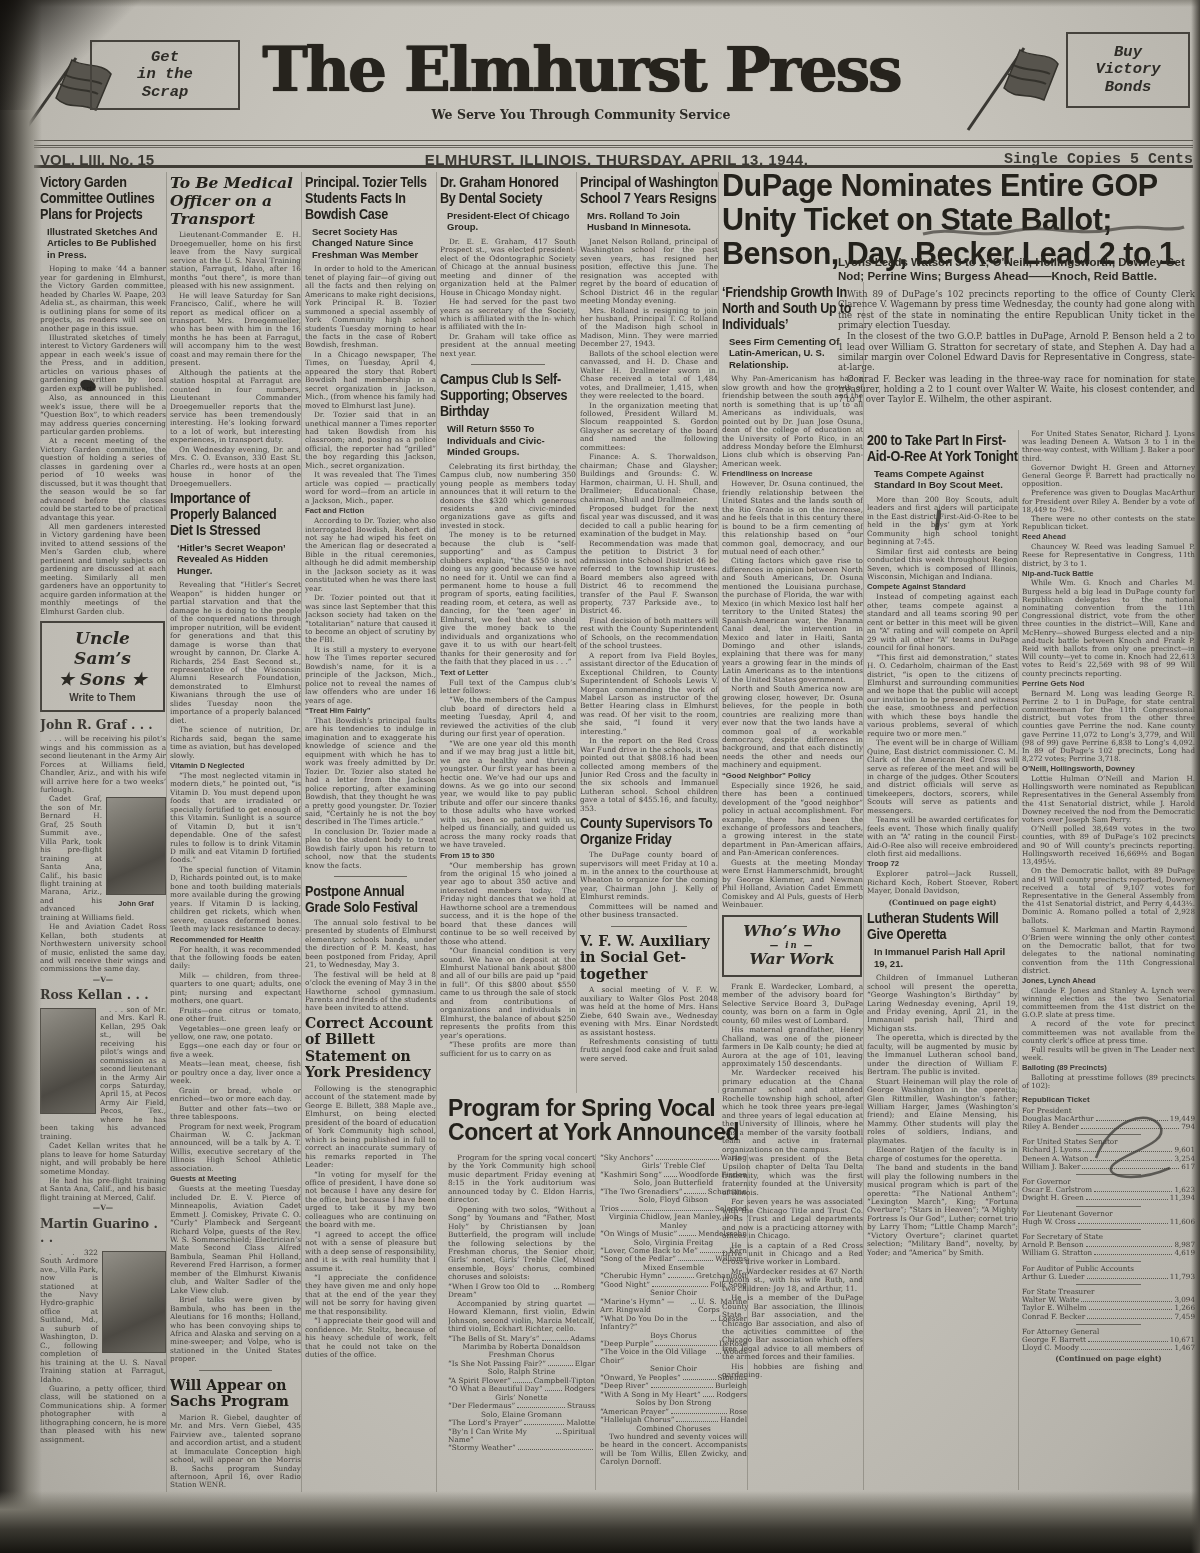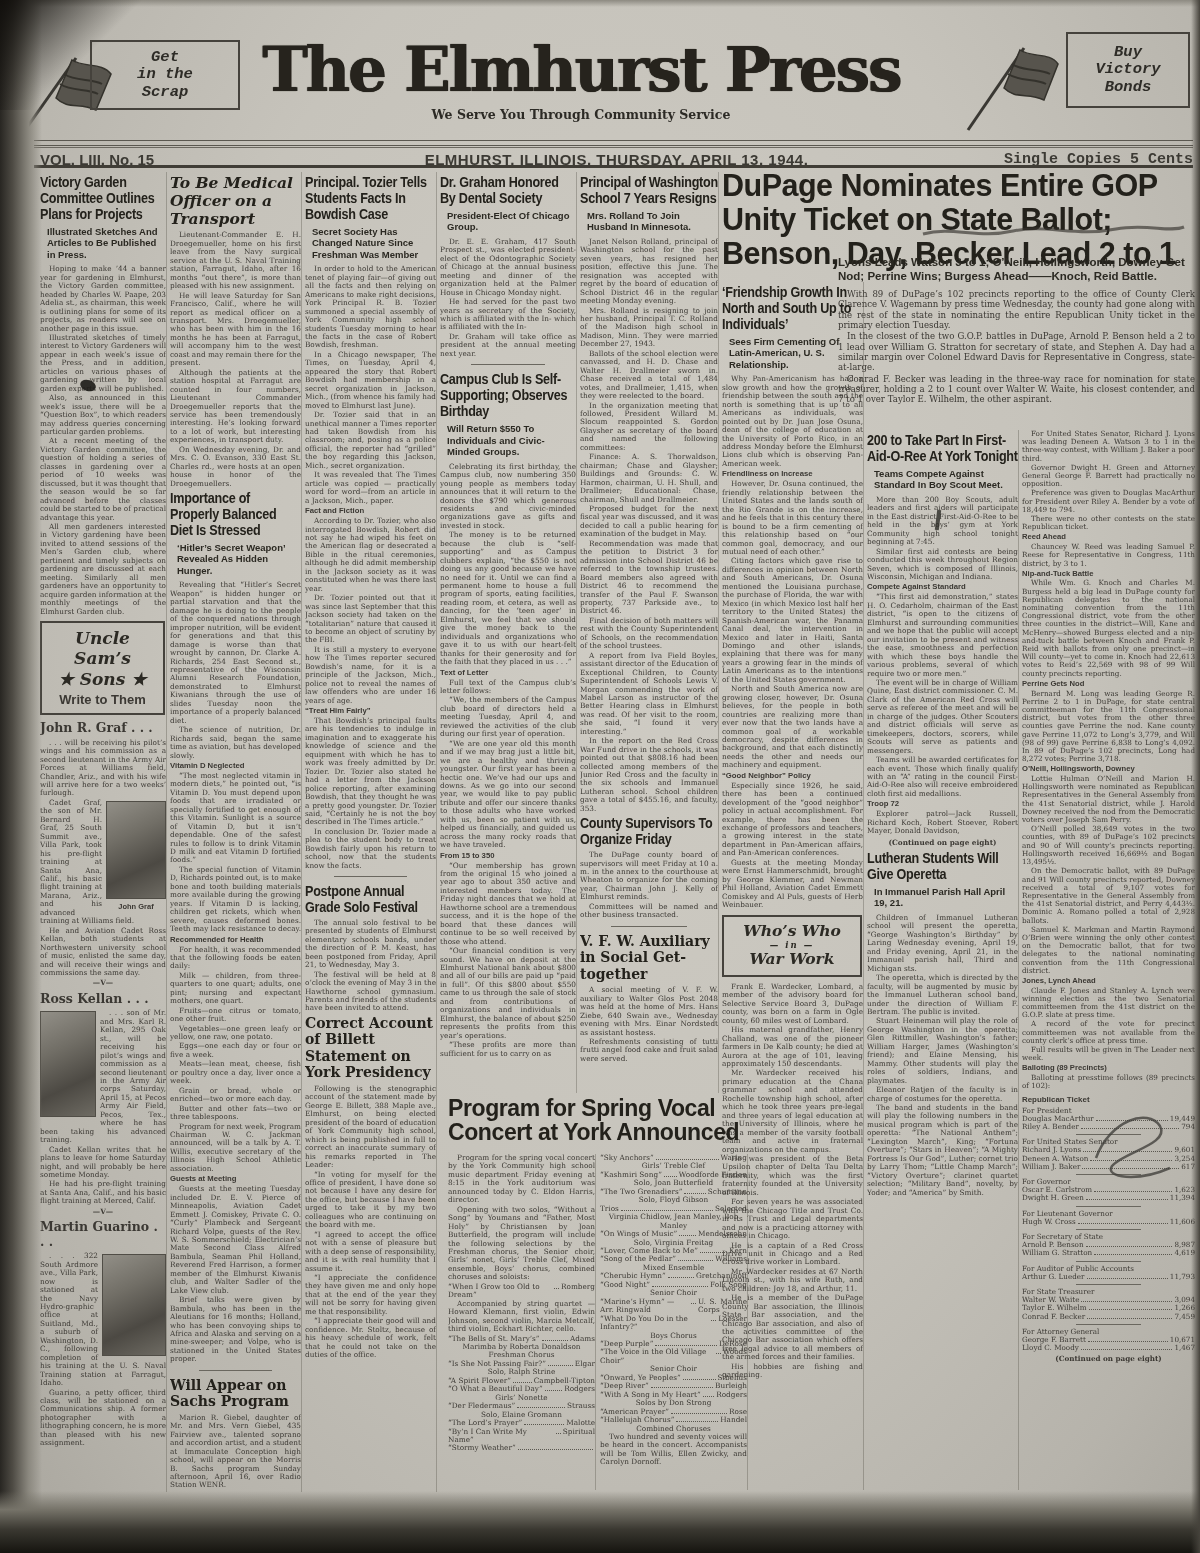--- a/index.html
+++ b/index.html
@@ -63,21 +63,21 @@
   .sub { font-family:"Liberation Sans",sans-serif; font-weight:bold; font-size:1.06em; margin:2px 0 1px; text-align:left; }
   .name-head { font-weight:bold; font-size:12.5px; margin:4px 0 3px; text-align:left; }
   .cont { text-align:center; font-weight:bold; margin:3px 0; }
   .rule-sep { width:55%; margin:6px auto; border-top:1px solid #6a675f; height:0; }
   .v-sep { text-align:center; font-weight:bold; margin:2px 0; }
   .tbox { border:2px solid #45423c; padding:5px 3px 6px; margin:5px 1px 6px 0; text-align:center; }
   .tbox-line { font-weight:bold; font-style:italic; line-height:1.2; color:#2c2a24; }
   .us-big { font-size:17px; }
   .who-big { font-size:15.5px; }
   .who-small { font-size:8.5px; letter-spacing:2px; }
-  .tbox-note { font-family:"Liberation Sans",sans-serif; font-weight:bold; font-size:13px; margin-top:3px; }
+  .tbox-note { font-family:"Liberation Sans",sans-serif; font-weight:bold; font-size:10px; margin-top:3px; }
   .photo-wrap { text-align:center; margin:3px auto; }
   .photo-wrap.fl { float:left; margin:2px 4px 1px 0; }
   .photo-wrap.fr { float:right; margin:2px 0 1px 4px; }
   .photo-img { display:inline-block; border:1px solid #504d46;
     background:linear-gradient(155deg,#928f87 0%, #716e66 35%, #4c4943 68%, #6e6b63 100%); }
   .photo-cap { font-family:"Liberation Sans",sans-serif; font-weight:bold; font-size:7.5px; margin-top:2px; }
   .pl { display:flex; align-items:baseline; }
   .pl .l { text-align:left; }
   .pl .leader { flex:1; border-bottom:1px dotted #5a574f; margin:0 2px 2px; min-width:5px; }
   .plc { text-align:center; }
@@ -229,21 +229,21 @@
     </div>
   <div class="col" style="left:440px; top:172px; width:137px; height:921px;">
       <div class="hl hl-sans">Dr. Graham Honored By Dental Society</div>
       <div class="deck ">President-Elect Of Chicago Group.</div>
       <p class="para ">Dr. E. E. Graham, 417 South Prospect st., was elected president-elect of the Odontographic Society of Chicago at the annual business meeting and dinner of the organization held at the Palmer House in Chicago Monday night.</p>
       <p class="para ">He had served for the past two years as secretary of the Society, which is affiliated with the In- which is affiliated with the In-</p>
       <p class="para ">Dr. Graham will take office as president at the annual meeting next year.</p>
       <div class="rule-sep"></div>
       <div class="hl hl-sans">Campus Club Is Self-Supporting; Observes Birthday</div>
       <div class="deck ">Will Return $550 To Individuals and Civic-Minded Groups.</div>
-      <p class="para ">Celebrating its first birthday, the Campus club, now numbering 350 young people as members today announces that it will return to the donors the $790 which generous residents and civic-minded organizations gave as gifts and invested in stock.</p>
+      <p class="para ">Celebrating its first birthday, the Campus club, now numbering 350 young people as members today announces that it will return to the donors the $320 which generous residents and civic-minded organizations gave as gifts and invested in stock.</p>
       <p class="para ">The money is to be returned because the club is “self-supporting” and as Campus clubbers explain, “the $550 is not doing us any good because we have no need for it. Until we can find a permanent home to house a full program of sports, eating facilities, reading room, et cetera, as well as dancing, for the ‘teen ager’ in Elmhurst, we feel that we should give the money back to the individuals and organizations who gave it to us with our heart-felt thanks for their generosity and for the faith that they placed in us . . .”</p>
       <div class="sub">Text of Letter</div>
       <p class="para ">Full text of the Campus club’s letter follows:</p>
       <p class="para ">“We, the members of the Campus club board of directors held a meeting Tuesday, April 4, and reviewed the activities of the club during our first year of operation.</p>
       <p class="para ">“We are one year old this month and if we may brag just a little bit, we are a healthy and thriving youngster. Our first year has been a hectic one. We’ve had our ups and downs. As we go into our second year, we would like to pay public tribute and offer our sincere thanks to those adults who have worked with us, been so patient with us, helped us financially, and guided us across the many rocky roads that we have traveled.</p>
       <div class="sub">From 15 to 350</div>
       <p class="para ">“Our membership has grown from the original 15 who joined a year ago to about 350 active and interested members today. The Friday night dances that we hold at Hawthorne school are a tremendous success, and it is the hope of the board that these dances will continue to be so well received by those who attend.</p>
       <p class="para ">“Our financial condition is very sound. We have on deposit at the Elmhurst National bank about $800 and all of our bills are paid up “paid in full”. Of this $800 about $550 came to us through the sale of stock and from contributions of organizations and individuals in Elmhurst, the balance of about $250 represents the profits from this year’s operations.</p>
       <p class="para ">“These profits are more than sufficient for us to carry on as</p>
     </div>
@@ -293,23 +293,24 @@
       <p class="para ">Mr. Wardecker resides at 67 North Lincoln st., with his wife Ruth, and two children: Joy 18, and Arthur, 11.</p>
       <p class="para ">He is a member of the DuPage County Bar association, the Illinois State Bar association, and the Chicago Bar association, and also of the activities committee of the Chicago Bar association which offers free legal advice to all members of the armed forces and their families.</p>
       <p class="para ">His hobbies are fishing and gardening.</p>
     </div>
   <div class="col" style="left:867px; top:430px; width:152px; height:1060px;">
       <div class="hl hl-sans">200 to Take Part In First-Aid-O-Ree At York Tonight</div>
       <div class="deck ">Teams Compete Against Standard In Boy Scout Meet.</div>
       <p class="para ">More than 200 Boy Scouts, adult leaders and first aiders will participate in the East district First-Aid-O-Ree to be held in the boys’ gym at York Community high school tonight beginning at 7:45.</p>
       <p class="para ">Similar first aid contests are being conducted this week throughout Region Seven, which is composed of Illinois, Wisconsin, Michigan and Indiana.</p>
       <div class="sub">Compete Against Standard</div>
+      <p class="para ">Instead of competing against each other, teams compete against a standard and all teams scoring 90 per cent or better in this meet will be given an “A” rating and will compete on April 29 with all other “A” teams in DuPage council for final honors.</p>
       <p class="para ">“This first aid demonstration,” states H. O. Cedarholm, chairman of the East district, “is open to the citizens of Elmhurst and surrounding communities and we hope that the public will accept our invitation to be present and witness the ease, smoothness and perfection with which these boys handle the various problems, several of which require two or more men.”</p>
       <p class="para ">The event will be in charge of William Quine, East district commissioner. C. M. Clark of the American Red Cross will serve as referee of the meet and will be in charge of the judges. Other Scouters and district officials will serve as timekeepers, doctors, scorers, while Scouts will serve as patients and messengers.</p>
-      <p class="para ">Teams will be awarded certificates for each event. Those which finally qualify with an “A” rating in the council First-Aid-O-Ree also will receive embroidered cloth first aid medallions.</p>
+      <p class="para ">Teams will be awarded certificates for feels event. Those which finally qualify with an “A” rating in the council First-Aid-O-Ree also will receive embroidered cloth first aid medallions.</p>
       <div class="sub">Troop 72</div>
       <p class="para ">Explorer patrol—Jack Russell, Richard Koch, Robert Stoever, Robert Mayer, Donald Davidson,</p>
       <div class="cont">(Continued on page eight)</div>
       <div class="hl hl-sans">Lutheran Students Will Give Operetta</div>
       <div class="deck ">In Immanuel Parish Hall April 19, 21.</div>
       <p class="para ">Children of Immanuel Lutheran school will present the operetta, “George Washington’s Birthday” by Laring Wednesday evening, April 19, and Friday evening, April 21, in the Immanuel parish hall, Third and Michigan sts.</p>
       <p class="para ">The operetta, which is directed by the faculty, will be augmented by music by the Immanuel Lutheran school band, under the direction of William F. Bertram. The public is invited.</p>
       <p class="para ">Stuart Heineman will play the role of George Washington in the operetta; Glen Rittmiller, Washington’s father; William Harger, James (Washington’s friend); and Elaine Mensing, his Mammy. Other students will play the roles of soldiers, Indians, and playmates.</p>
       <p class="para ">Eleanor Ratjen of the faculty is in charge of costumes for the operetta.</p>
       <p class="para ">The band and students in the band will play the following numbers in the musical program which is part of the operetta: “The National Anthem”; “Lexington March”, King; “Fortuna Overture”; “Stars in Heaven”; “A Mighty Fortress Is Our God”, Luther; cornet trio by Larry Thom; “Little Champ March”; “Victory Overture”; clarinet quartet selection; “Military Band”, novelty, by Yoder; and “America” by Smith.</p>

